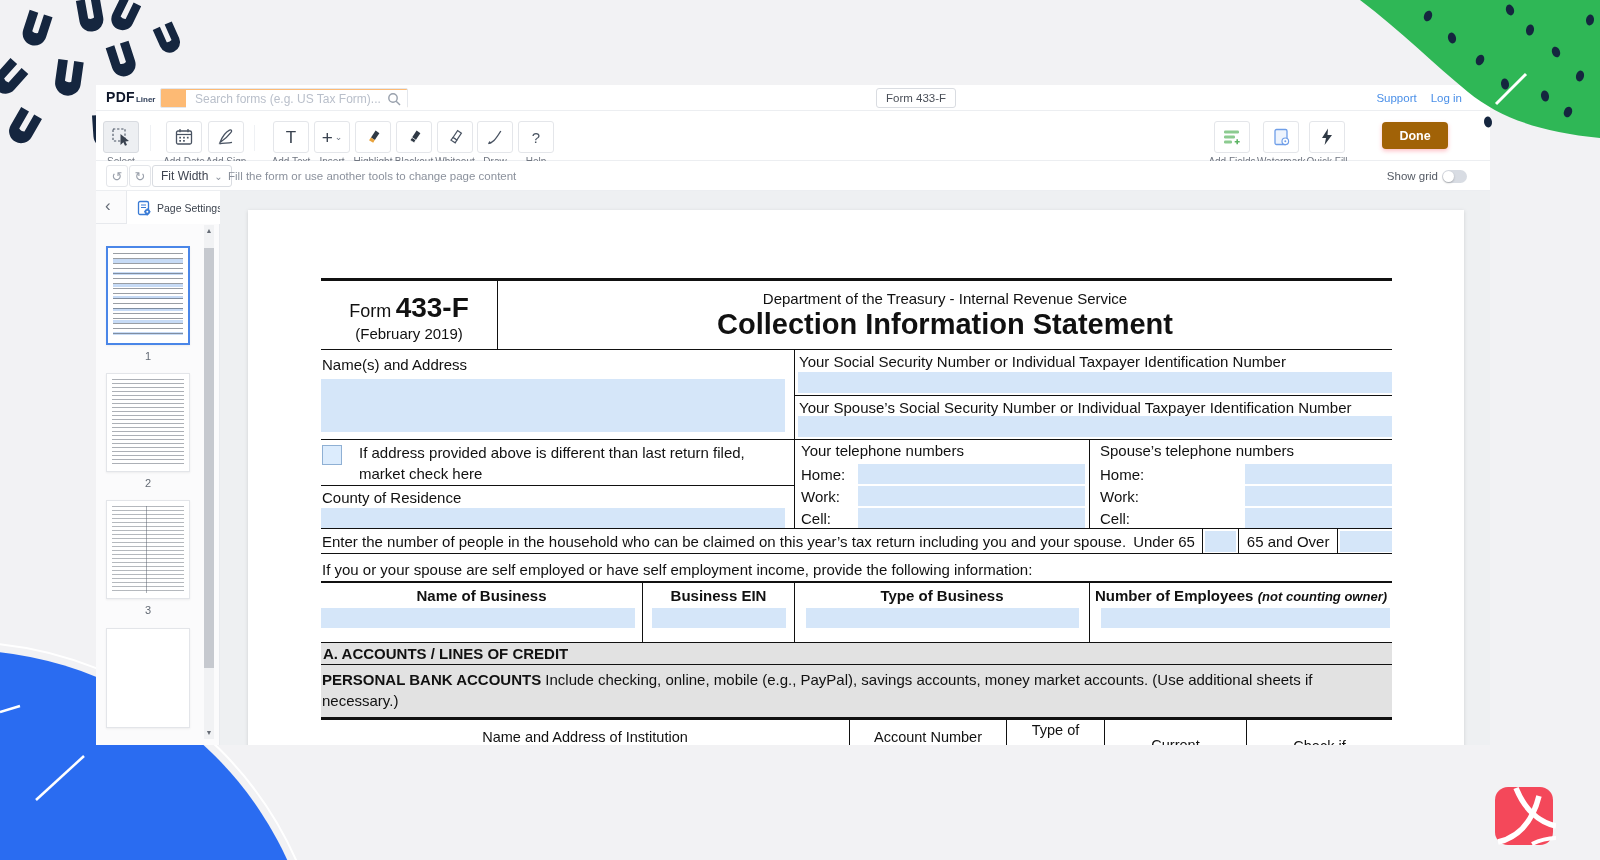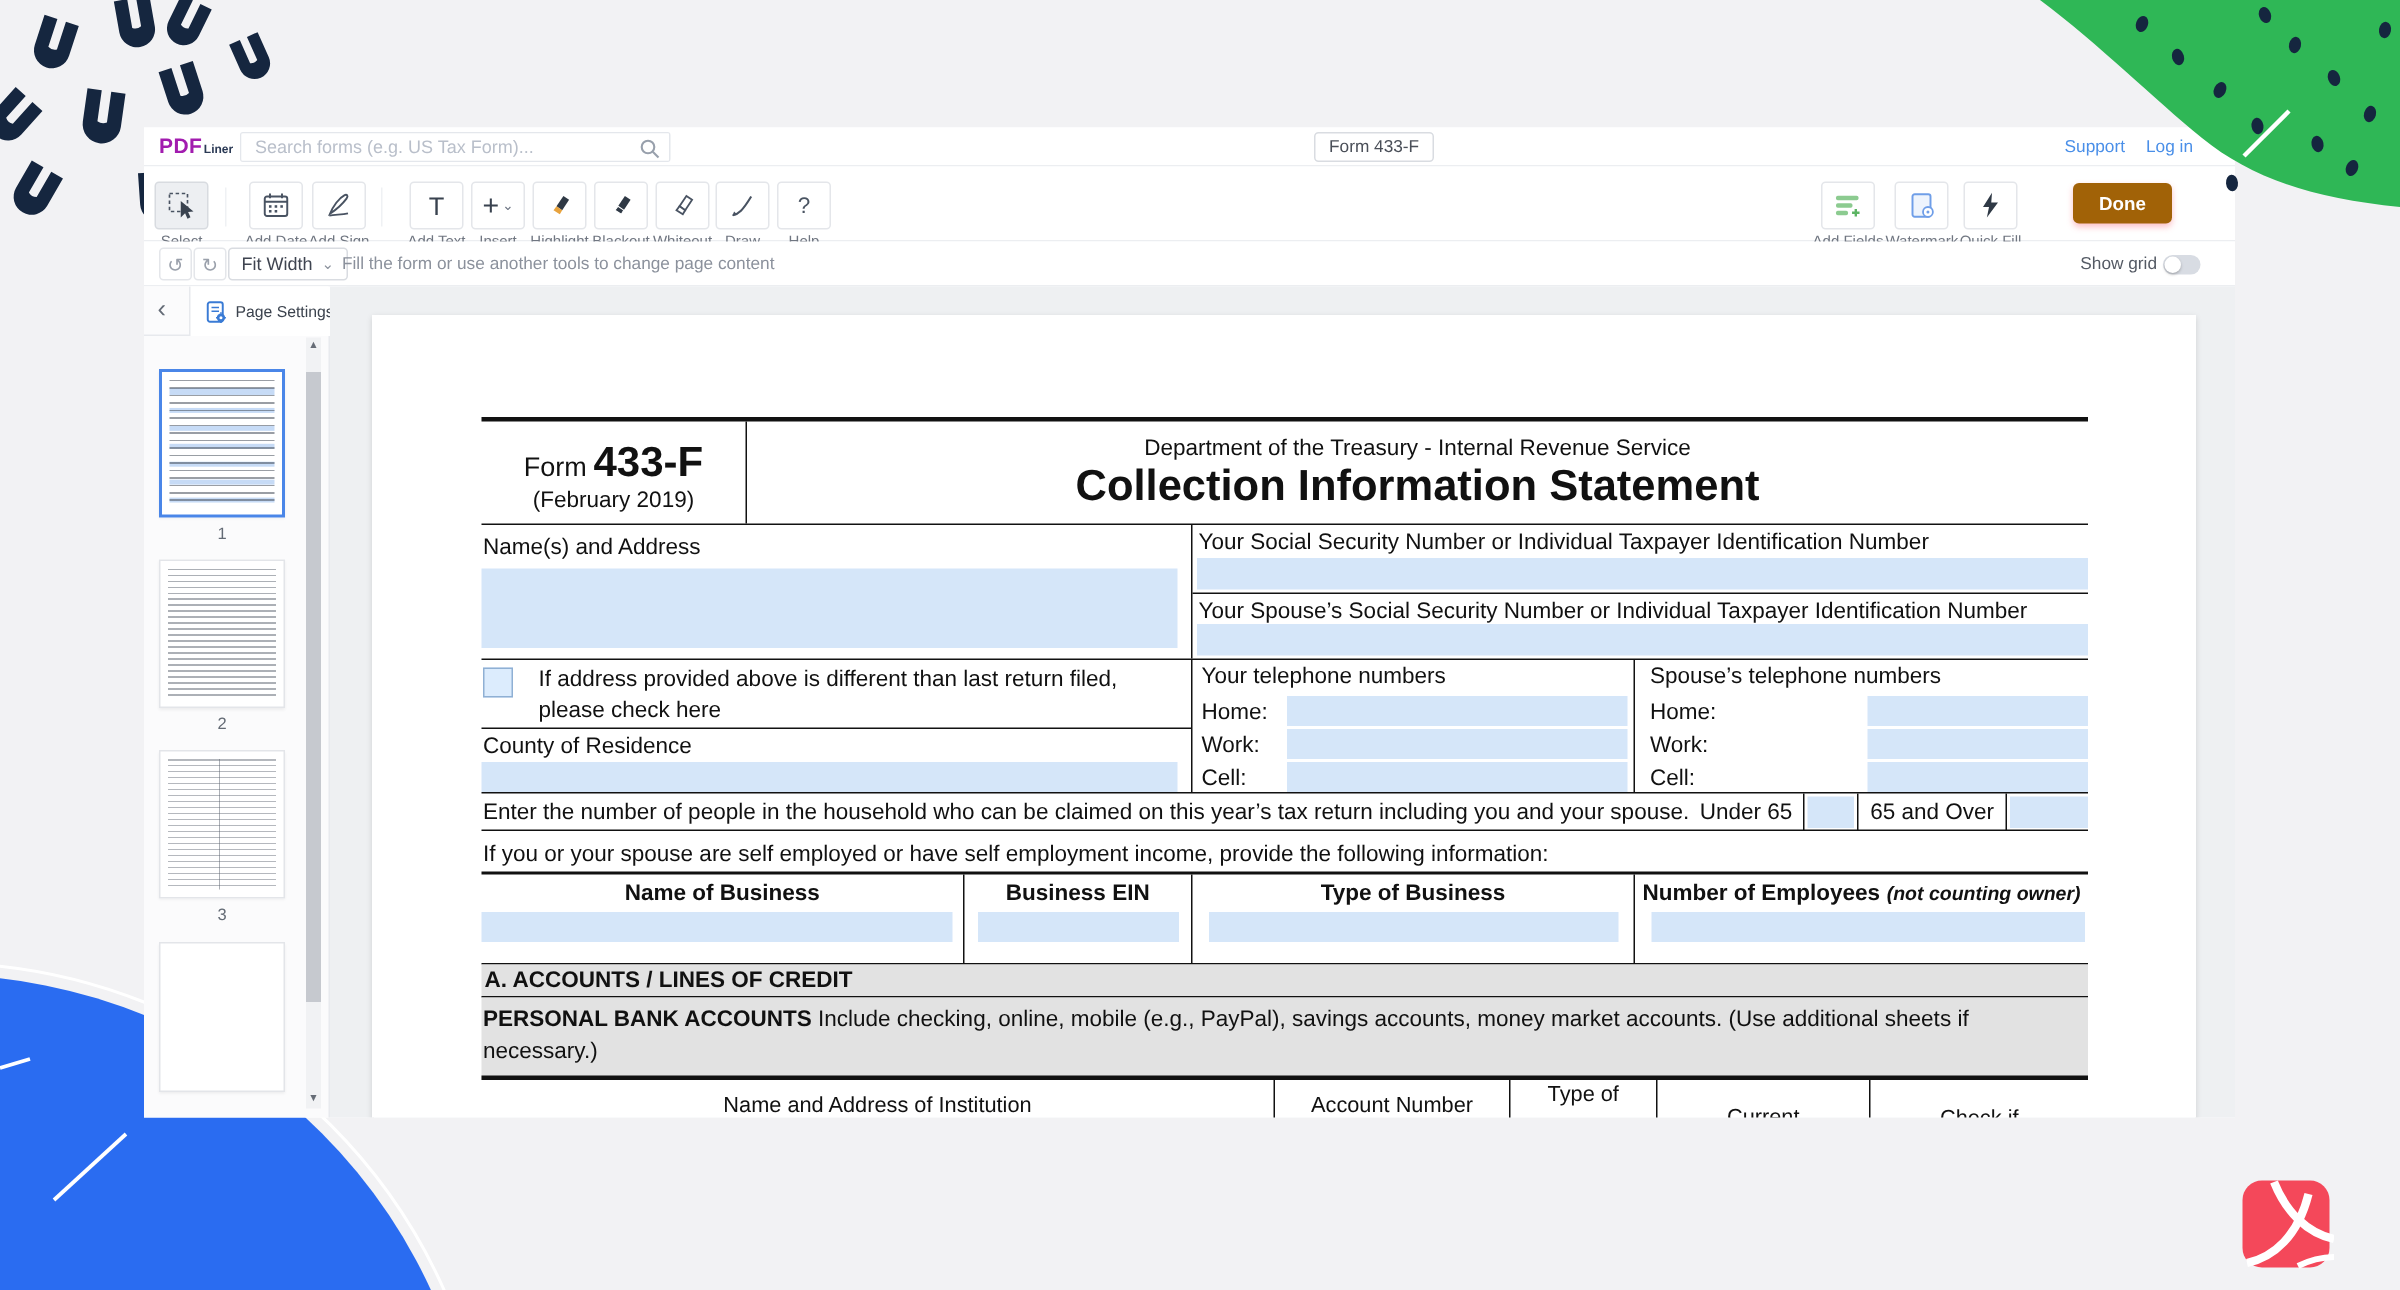--- a/index.html
+++ b/index.html
@@ -7,23 +7,23 @@
   body { font-family:"Liberation Sans", sans-serif; }
   .stage { position:relative; width:1600px; height:860px; background:#f2f2f4; overflow:hidden; }
   .deco { position:absolute; pointer-events:none; }
 
   
   .app { position:absolute; left:96px; top:85px; width:1394px; height:660px; background:#fff; z-index:1; }
 
   
   .hdr { position:absolute; left:0; top:0; right:0; height:26px; border-bottom:1px solid #eceef1; background:#fff; }
   .logo { position:absolute; left:10px; top:4px; display:flex; align-items:flex-end; cursor:pointer; }
-  .logo-pdf { font-size:14px; font-weight:800; color:#a21caf; letter-spacing:.3px; line-height:16px; }
+  .logo-pdf { font-size:14px; font-weight:800; color:#0f172a; letter-spacing:.3px; line-height:16px; }
   .logo-liner { font-size:8px; font-weight:700; color:#2b3a55; margin-left:1px; line-height:11px; }
-  .search-wrap { position:absolute; left:64px; top:3px; width:287px; height:20px; border:1px solid #e4e7ec; border-radius:2px; background:#3b82f6; }
+  .search-wrap { position:absolute; left:64px; top:3px; width:248px; height:20px; border:1px solid #e4e7ec; border-radius:2px; background:#fdba74;padding-left:25px; }
   .search-wrap input { width:100%; height:100%; border:0; outline:none; padding:0 26px 0 9px; font-size:12px; color:#4a4f58; font-family:"Liberation Sans",sans-serif; }
   .search-wrap input::placeholder { color:#b9bfca; }
   .search-ic { position:absolute; right:4px; top:1px; }
   .doc-tab { position:absolute; left:780px; top:3px; height:20px; line-height:18px; padding:0 9px; border:1px solid #d9dce1; border-radius:3px; background:#fff; font-size:11.5px; color:#4a4f58; }
   .hdr-links { position:absolute; right:28px; top:7px; font-size:11.5px; color:#4a8fe8; display:flex; gap:14px; }
   .hdr-links span { cursor:pointer; }
 
   
   .tbar { position:absolute; left:0; top:26px; right:0; height:50px; border-bottom:1px solid #eceef1; background:#fff; }
   .tool { position:absolute; top:10px; width:48px; text-align:center; cursor:pointer; }
@@ -399,21 +399,21 @@
               <div class="inp" style="left:3px;right:0;top:22px;height:21px;"></div>
               <div class="f-hline" style="top:45px;"></div>
               <div class="lbl" style="position:absolute;left:4px;top:49px;">Your Spouse’s Social Security Number or Individual Taxpayer Identification Number</div>
               <div class="inp" style="left:3px;right:0;top:66px;height:21px;"></div>
             </div>
           </div>
 
           <div class="frow" style="height:89px;">
             <div class="fcell br" style="width:474px;">
               <div class="chk" style="left:1px;top:5px;"></div>
-              <div class="lbl" style="position:absolute;left:38px;top:2px;width:430px;line-height:21px;">If address provided above is different than last return filed, please check here</div>
+              <div class="lbl" style="position:absolute;left:38px;top:2px;width:430px;line-height:21px;">If address provided above is different than last return filed, market check here</div>
               <div class="f-hline" style="top:45px;"></div>
               <div class="lbl" style="position:absolute;left:1px;top:49px;">County of Residence</div>
               <div class="inp" style="left:0;top:68px;width:464px;height:20px;"></div>
             </div>
             <div class="fcell br" style="width:295px;">
               <div class="lbl" style="position:absolute;left:6px;top:2px;">Your telephone numbers</div>
               <span class="lbl" style="position:absolute;left:6px;top:26px;">Home:</span>
               <div class="inp" style="left:63px;top:24px;width:227px;height:20px;"></div>
               <span class="lbl" style="position:absolute;left:6px;top:48px;">Work:</span>
               <div class="inp" style="left:63px;top:46px;width:227px;height:20px;"></div>

